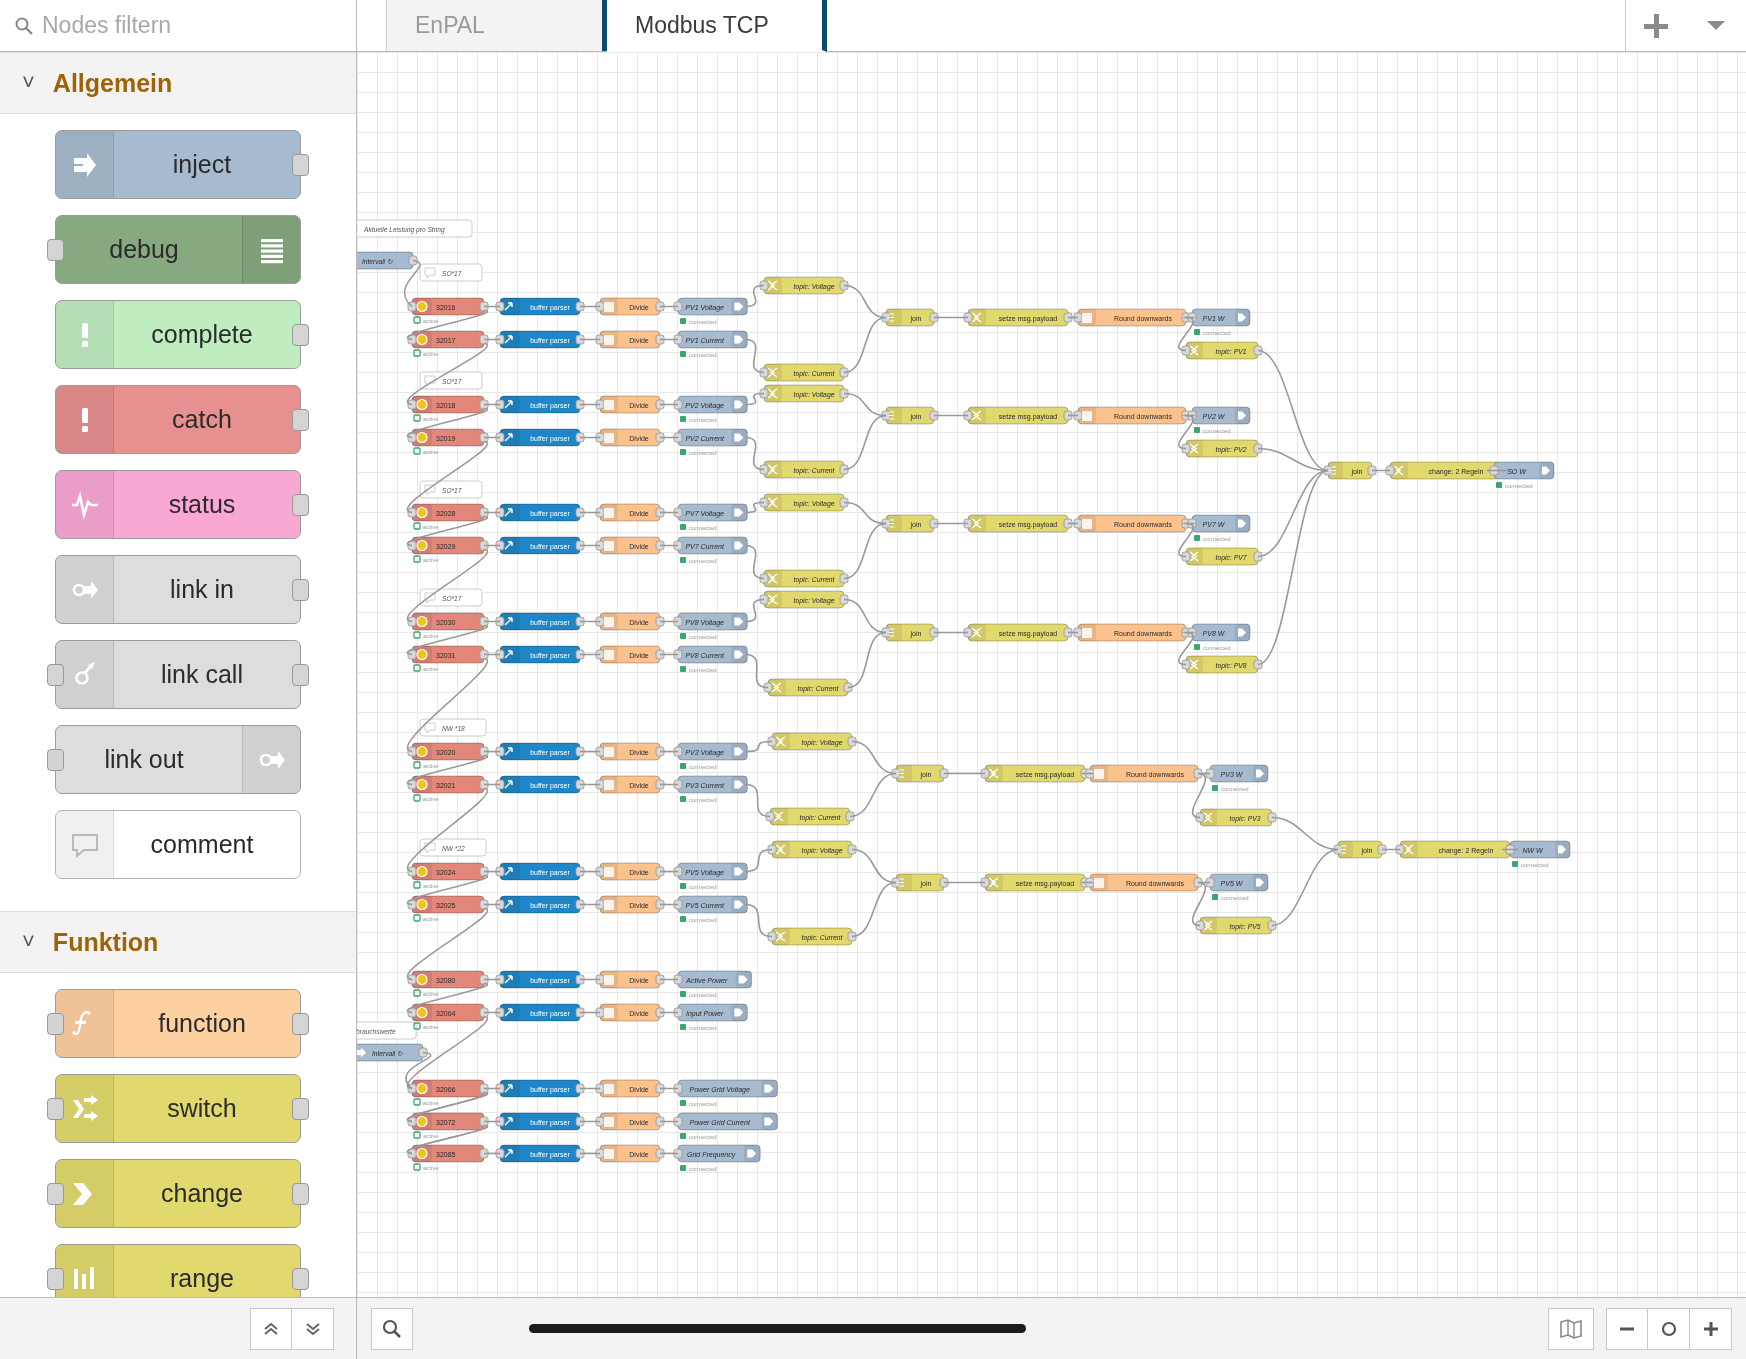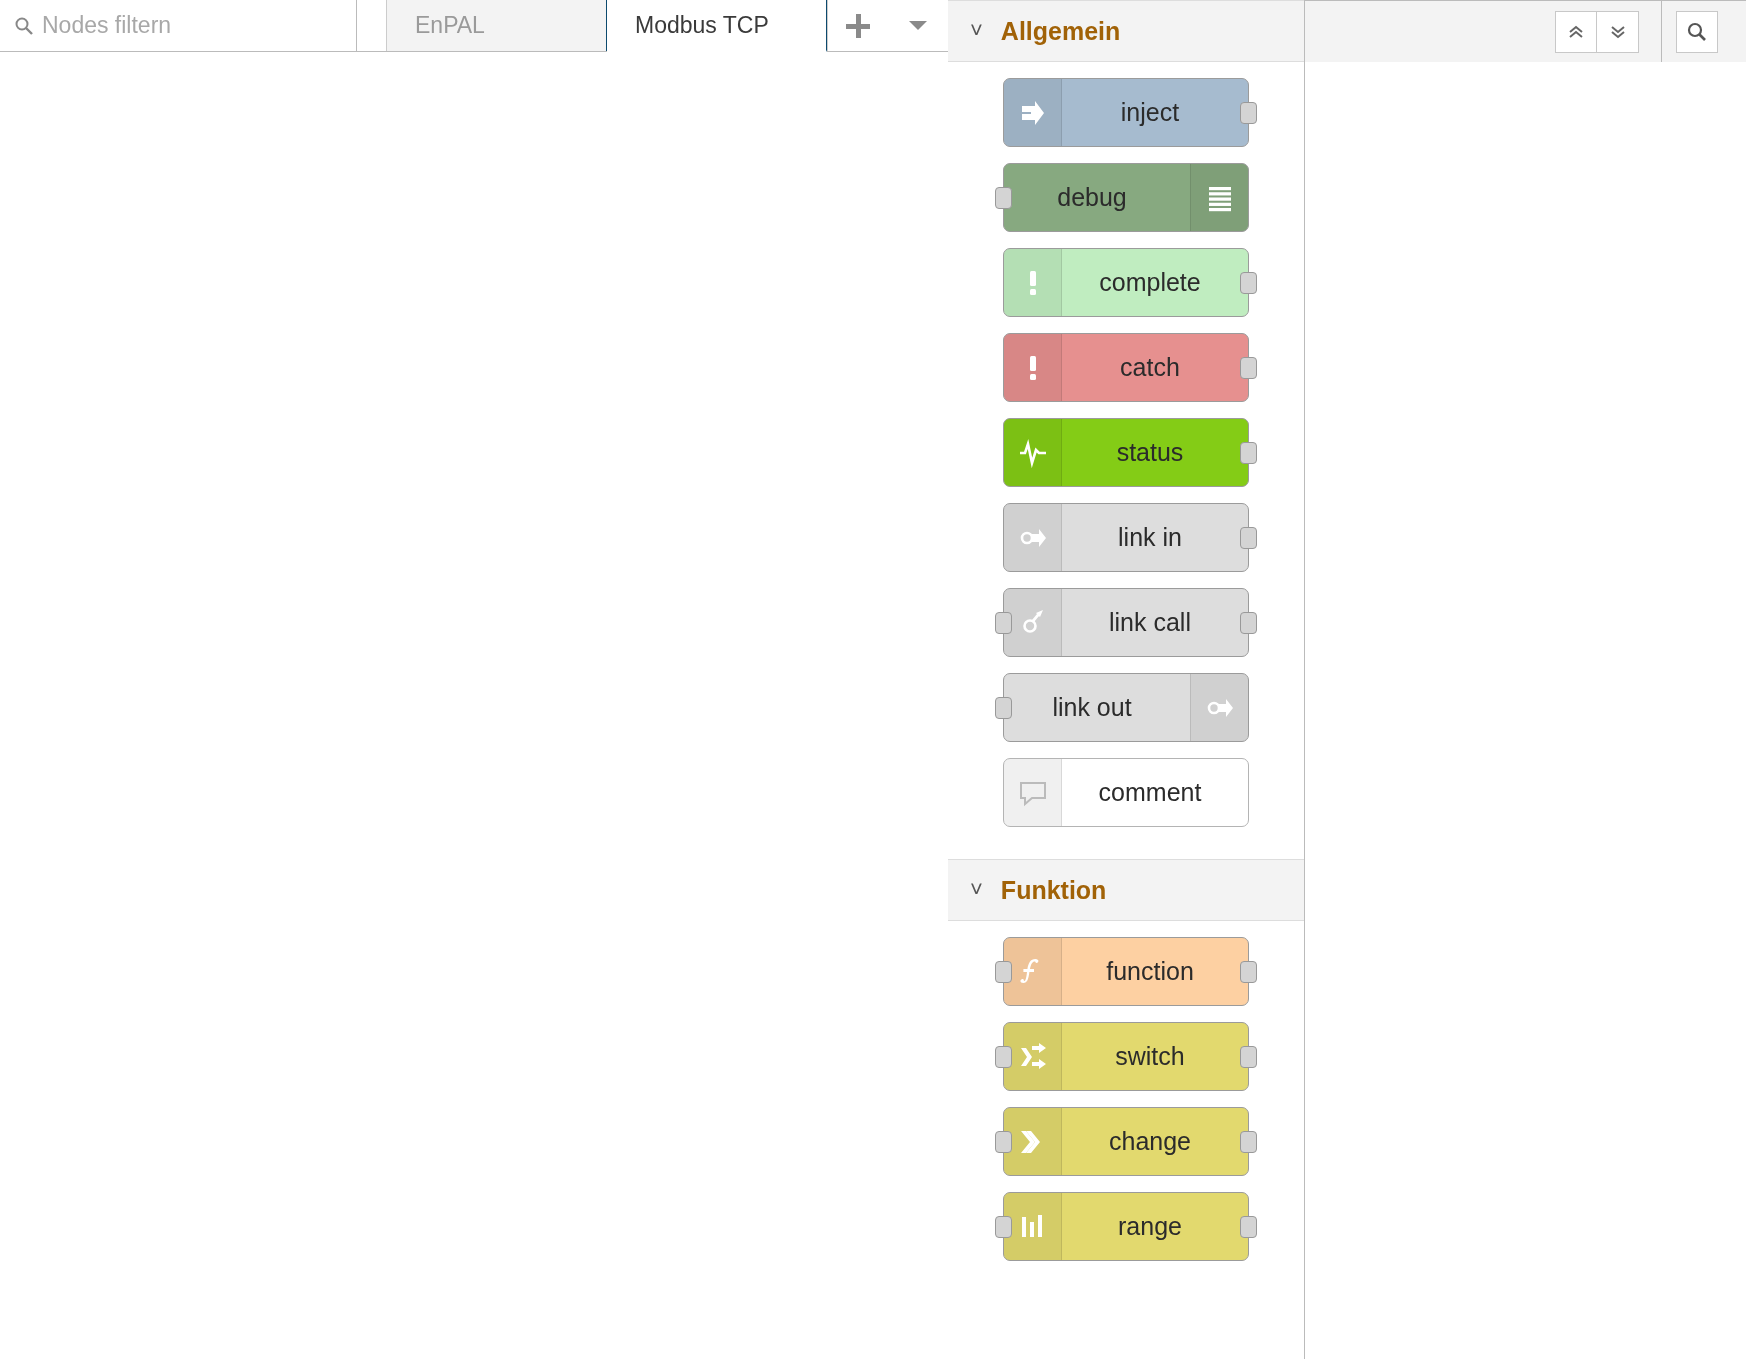--- a/index.html
+++ b/index.html
@@ -2,41 +2,41 @@
 <html><head>
 <meta charset="utf-8">
 <title>Node-RED Editor</title>
 <style>
   * { box-sizing: border-box; margin:0; padding:0; }
   html,body {
     width:1746px; height:1359px; overflow:hidden;
     font-family:"Liberation Sans", sans-serif;
     background:#fff;
   }
-  #app { position:relative; width:1746px; height:1359px; display:flex; flex-direction:row; }
+  #app { position:relative; width:1746px; height:1359px; display:flex; flex-direction:column; }
 
   
   .toprow { display:flex; height:52px; flex:0 0 52px; background:#fff; }
 
   .filterbox {
     width:357px; flex:0 0 357px; border-bottom:1px solid #bbb; border-right:1px solid #bbb;
     display:flex; align-items:center; padding:0 14px; background:#fff;
   }
   .filterbox .sicon { width:20px; height:20px; margin-right:8px; color:#888; display:flex; align-items:center; justify-content:center;}
   .filterbox input {
     border:none; outline:none; font-size:23px; color:#9b9b9b;
     font-family:"Liberation Sans", sans-serif; width:100%; background:transparent;
   }
   .filterbox input::placeholder { color:#a8a8a8; }
 
   .tabbar { flex:1; display:flex; align-items:stretch; background:#fff; border-bottom:1px solid #bbb; position:relative;}
   .tabspacer { width:30px; border-right:1px solid #ccc; background:#fff;}
   .tab {
     display:flex; align-items:center; padding:16px 28px; font-size:23px;
-    border-right:1px solid #0c4a6e; position:relative; cursor:pointer;
+    border-right:5px solid #0c4a6e; position:relative; cursor:pointer;
     min-width:220px;
   }
   .tab.inactive { background:#f3f3f3; color:#9a9a9a; }
   .tab.active { background:#fff; color:#3a3a3a; font-weight:normal; border-bottom:2px solid #fff; margin-bottom:-1px;}
   .tabfill { flex:1; background:#fff; border-right:1px solid #ccc;}
   .tabactions { display:flex; align-items:center; }
   .tabbtn { width:60px; display:flex; align-items:center; justify-content:center; color:#888; cursor:pointer;}
   .plusglyph { position:relative; width:24px; height:24px;}
   .plusglyph:before,.plusglyph:after{content:"";position:absolute;background:#8a8a8a;}
   .plusglyph:before{left:10px;top:0;width:5px;height:24px;}
@@ -185,21 +185,21 @@
           <div class="pnode" style="background: rgb(230, 144, 143);">
             <div class="icobox">
               <svg class="picon" viewBox="0 0 30 30">
                 <rect x="12" y="3" width="6" height="15" rx="1.5"></rect>
                 <rect x="12" y="21" width="6" height="6" rx="1.5"></rect>
               </svg>
             </div>
             <div class="plabel">catch</div>
             <span class="port out"></span>
           </div>
-          <div class="pnode" style="background: #84cc16;">
+          <div class="pnode" style="background: #f9a8d4;">
             <div class="icobox">
               <svg class="picon" viewBox="0 0 30 30">
                 <path d="M2 15 h5 l3 -9 l4 19 l4 -13 l3 3 h7" fill="none" stroke="#fff" stroke-width="2.6"></path>
               </svg>
             </div>
             <div class="plabel">status</div>
             <span class="port out"></span>
           </div>
           <div class="pnode" style="background: rgb(221, 221, 221);">
             <div class="icobox">

